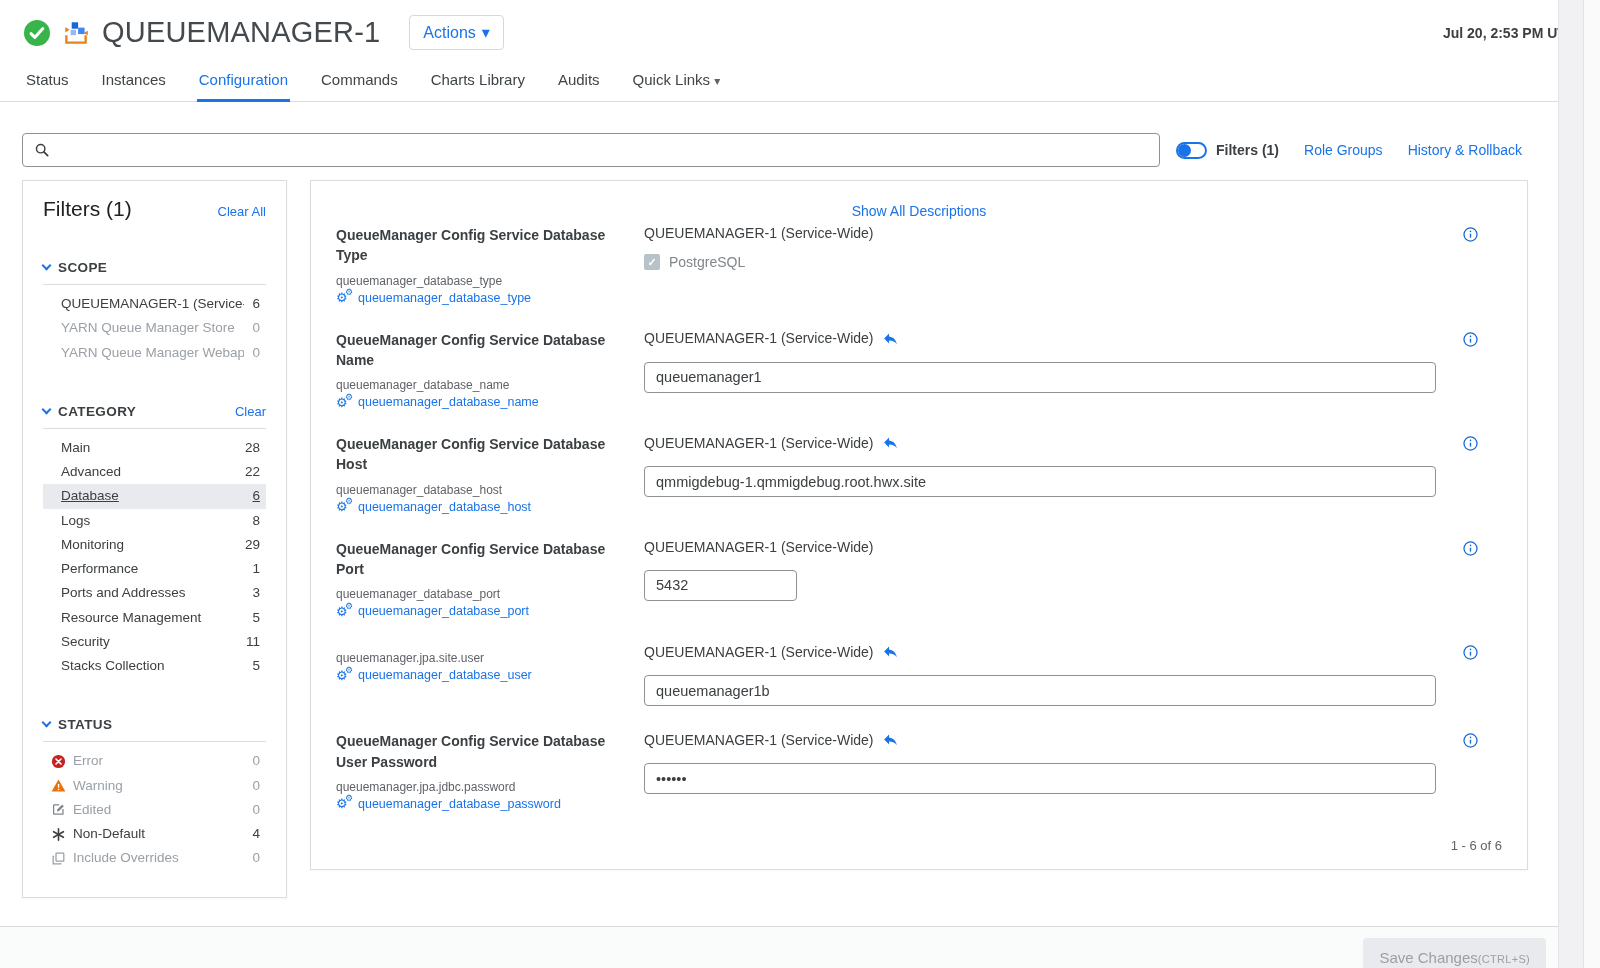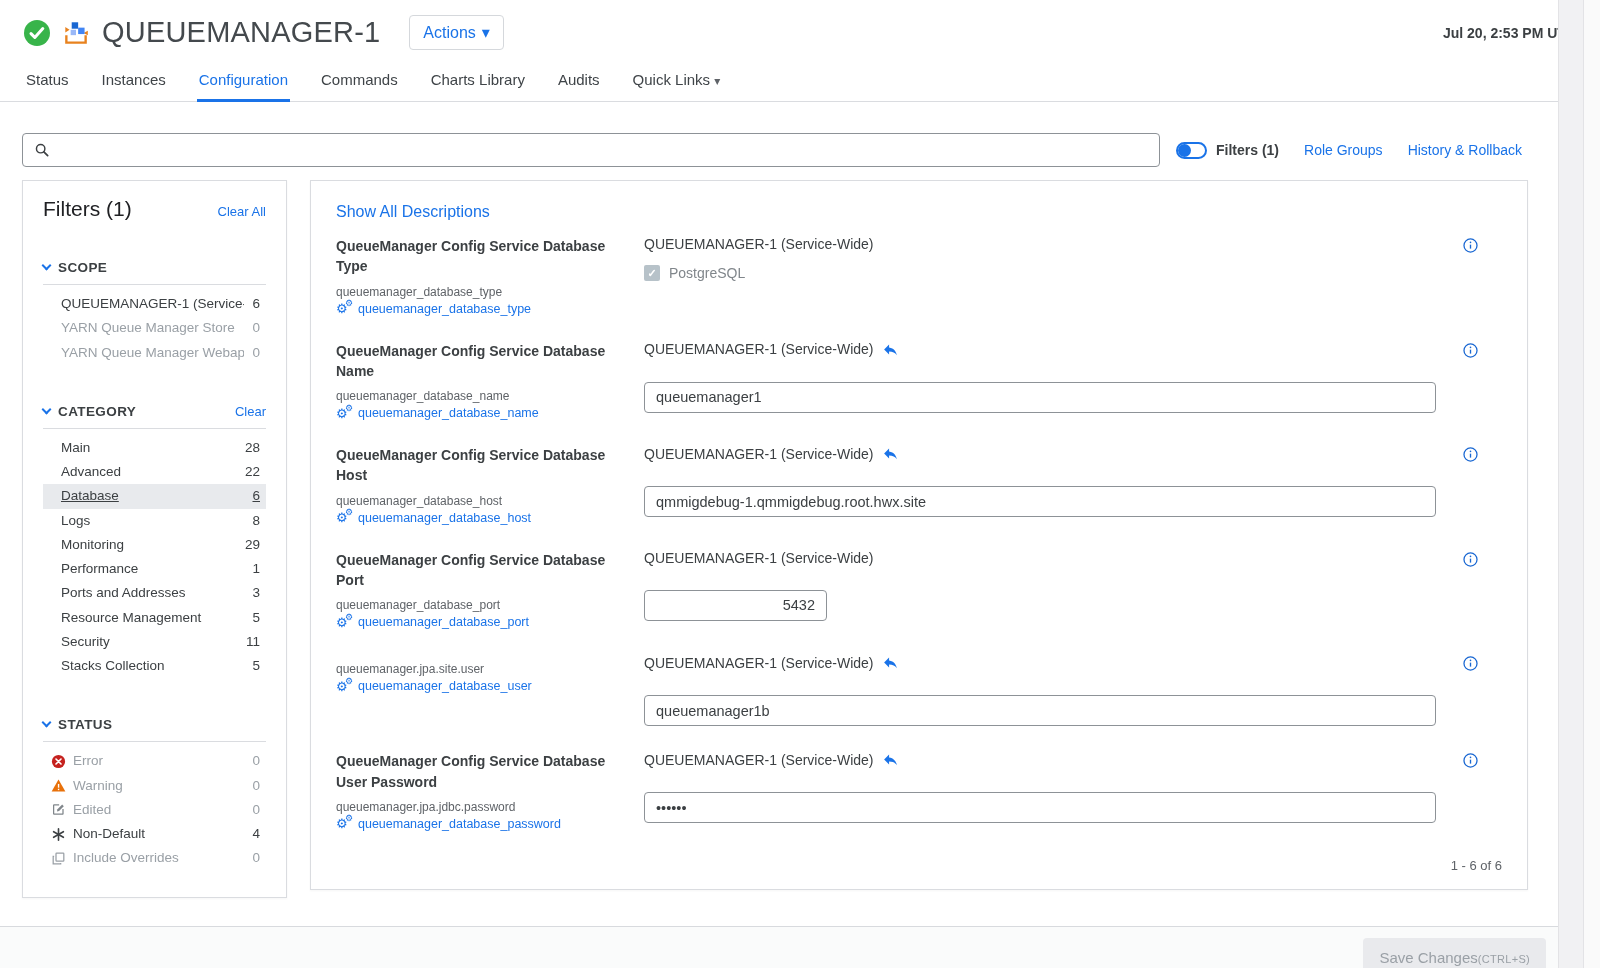--- a/index.html
+++ b/index.html
@@ -62,37 +62,37 @@
   .sec-div { border-top:1px solid #dadce0; margin:9px 0 7px; }
   .fitem { display:flex; align-items:center; padding:2px 6px 2px 18px; font-size:13.5px; line-height:1.5; color:#3c4043; cursor:pointer; }
   .fitem .flabel { flex:1; white-space:nowrap; overflow:hidden; }
   .fitem .cnt { margin-left:8px; }
   .fitem.dim { color:#9aa0a6; }
   .fitem.selected { background:#e8eaed;text-decoration:underline; }
   .sic { width:15px; height:15px; margin-right:7px; flex:none; display:inline-flex; }
   .fitem.withicon { padding-left:8px; }
   
   .panel { flex:1; padding:20px 25px 16px; display:flex; flex-direction:column; }
-  .show-all { text-align:left; font-size:16px; margin:2px 0 15px; }
+  .show-all { text-align:center; font-size:14px; margin:2px 0 6px; }
   .crow { display:flex; margin-bottom:25px; }
   .c-left { width:308px; flex:none; padding-right:20px; }
   .c-label { font-size:14px; font-weight:bold; color:#3c4043; line-height:1.45; }
   .c-code { font-size:12px; color:#5f6368; margin-top:8px; }
   .c-linkline { margin-top:3px; font-size:12.5px; display:flex; align-items:center; gap:5px; }
   .cogs { position:relative; color:#1a73e8; font-size:13px; line-height:1; width:17px; flex:none; }
   .cog-b { position:absolute; font-size:9px; left:9px; top:-3px; }
   .c-mid { flex:1; min-width:0; }
   .scope-line { display:flex; align-items:center; gap:9px; font-size:14px; color:#3c4043; }
   .undo-btn { display:inline-flex; cursor:pointer; border:none; background:none; padding:0; }
-  .c-control { margin-top:24px; }
+  .c-control { margin-top:15px; }
   input.cfg {
     width:100%; max-width:792px; height:31px; border:1px solid #8d9297; border-radius:4px;
     padding:0 11px; font-size:14.5px; color:#3c4043; font-family:"Liberation Sans", sans-serif; outline:none;
   }
-  input.cfg.small { width:183px; text-align:right; }
+  input.cfg.small { width:153px; text-align:left; }
   .cb-row { display:flex; align-items:center; margin-top:13px; }
   .cb { width:16px; height:16px; background:#b7c2c9; border-radius:2px; color:#fff; font-size:11px; line-height:16px; text-align:center; font-weight:bold; flex:none; }
   .cb-label { font-size:14px; color:#80868b; margin-left:9px; }
   .c-info { width:52px; flex:none; display:flex; justify-content:flex-end; padding-right:23px; padding-top:1px; }
   .info-ic { cursor:pointer; display:inline-flex; }
   .pager { text-align:right; font-size:13px; color:#5f6368; margin-top:2px; }
   
   .spacer { flex:1; background:#f4f5f6; }
   .footer { height:63px; flex:none; background:#fafbfb; border-top:1px solid #d8dade; display:flex; align-items:center; justify-content:flex-end; padding-right:54px; }
   .save-btn {

